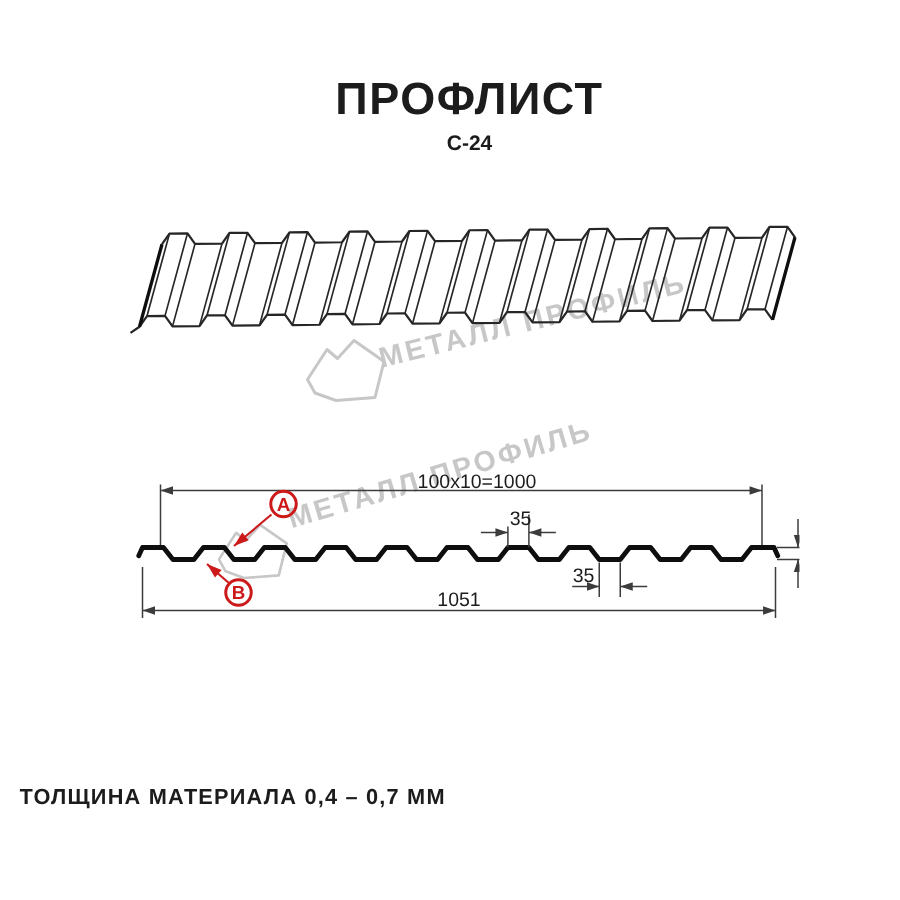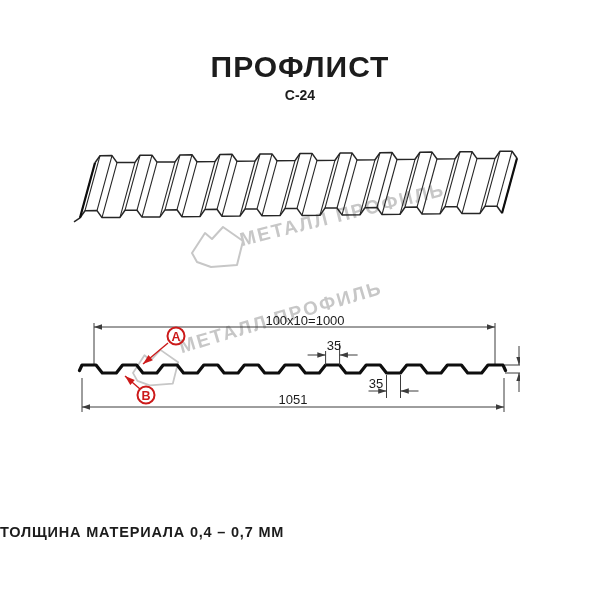--- a/index.html
+++ b/index.html
@@ -1,21 +1,21 @@
 <!DOCTYPE html>
 <html style="--accent-red: #cc1a1a; --watermark-gray: #c7c7c7; --ink: #1c1c1c; --dim-line: #3c3c3c; --draw-line: #262626; --profile-ink: #0e0e0e; --page-bg: #ffffff;"><head>
 <meta charset="utf-8">
 <style>
   :root{
     --accent-red:#cc1a1a; --watermark-gray:#c7c7c7; --ink:#1c1c1c;
     --dim-line:#3c3c3c; --draw-line:#262626; --profile-ink:#0e0e0e; --page-bg:#ffffff;
   }
   html,body{margin:0;padding:0;background:#fff;}
   .page{position:relative;width:520px;height:600px;background:var(--page-bg);
-        font-family:"Liberation Sans",sans-serif;overflow:hidden;}
+        font-family:"Liberation Sans",sans-serif;overflow:hidden;margin-left:13px;}
   .title{position:absolute;left:0;top:50px;width:600px;text-align:center;
          font-size:30px;font-weight:800;letter-spacing:1px;color:var(--ink);}
   .subtitle{position:absolute;left:0;top:87px;width:600px;text-align:center;
             font-size:14px;font-weight:700;color:var(--ink);}
   .footer-note{position:absolute;left:0;top:524px;width:600px;text-align:left;
                font-size:14.5px;font-weight:700;letter-spacing:0.8px;color:var(--ink);}
   .wm{position:absolute;z-index:0;}
   .wm-text{color:var(--watermark-gray);font-weight:700;font-size:19px;letter-spacing:2px;
            white-space:nowrap;transform-origin:left bottom;}
   .wm1-text{left:243px;top:229px;transform:rotate(-14deg);}

